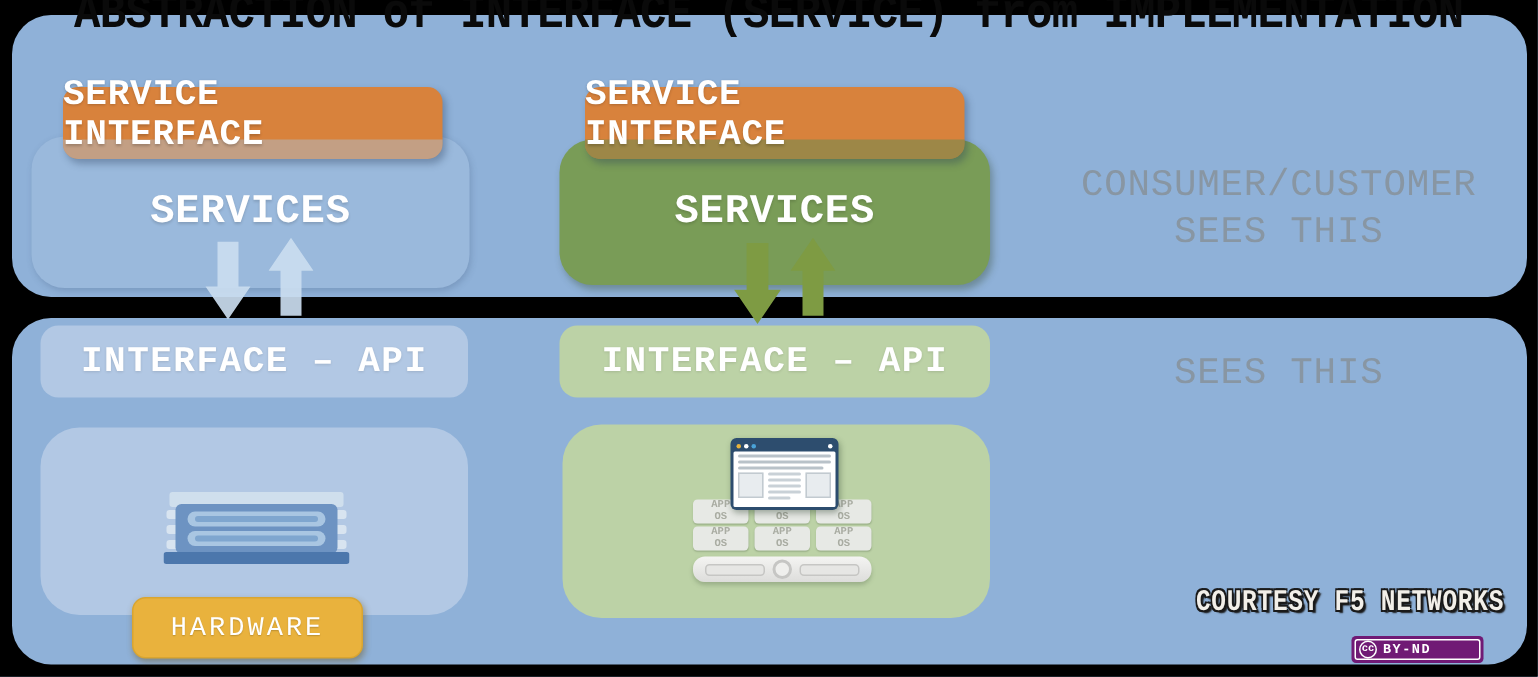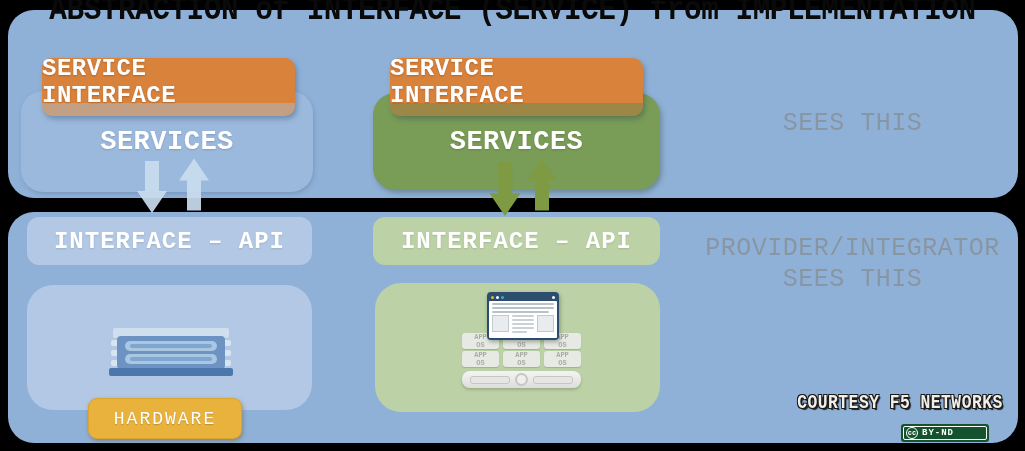--- a/index.html
+++ b/index.html
@@ -16,21 +16,21 @@
   
   .services-panel{position:absolute;border-radius:22px;}
   .services-panel.left{left:21px;top:91px;width:292px;height:101px;
     background:rgba(255,255,255,0.10);box-shadow:1px 2px 4px rgba(60,85,120,0.25);}
   .services-panel.right{left:373px;top:93px;width:287px;height:97px;
     background:var(--green);box-shadow:2px 3px 5px rgba(50,70,40,0.35);}
   .services-label{position:absolute;top:36px;left:0;width:100%;text-align:center;
     color:#fff;font-size:27px;font-weight:bold;letter-spacing:0.5px;
     text-shadow:0 1px 2px rgba(0,0,0,0.15);}
 
-  .service-interface{position:absolute;top:58px;width:253px;height:58px;border-radius:10px;
+  .service-interface{position:absolute;top:58px;width:253px;height:48px;border-radius:10px;
     background:var(--orange);box-shadow:2px 3px 5px rgba(40,60,90,0.35);
     display:flex;align-items:center;justify-content:center;}
   .service-interface.left{left:42px;}
   .service-interface.right{left:390px;}
   .service-interface .strip{position:absolute;left:0;bottom:0;width:100%;height:13px;
     border-radius:0 0 10px 10px;}
   .service-interface.left .strip{background:rgba(170,195,220,0.45);}
   .service-interface.right .strip{background:rgba(110,140,80,0.55);}
   .service-interface .si-label{position:relative;z-index:2;color:#fff;font-size:24px;
     font-weight:bold;letter-spacing:0.5px;padding-bottom:11px;
@@ -95,21 +95,21 @@
   .note{position:absolute;left:700px;width:305px;text-align:center;color:var(--faint-text);
     opacity:0.75;font-size:25px;line-height:31px;letter-spacing:0.5px;}
   .note.consumer{top:108px;}
   .note.provider{top:233px;}
 
   
   .courtesy{position:absolute;left:790px;top:393px;width:220px;text-align:center;
     color:#f2efe9;font-size:17px;font-weight:bold;letter-spacing:0.5px;
     transform:scale(0.96,1.18);transform-origin:center;white-space:nowrap;
     text-shadow:-1px -1px 0 #1a1a1a,1px -1px 0 #1a1a1a,-1px 1px 0 #1a1a1a,1px 1px 0 #1a1a1a,2px 2px 1px #1a1a1a;}
-  .cc-badge{position:absolute;left:901px;top:424px;width:88px;height:18px;background:#14532d;
+  .cc-badge{position:absolute;left:901px;top:424px;width:88px;height:18px;background:#701a75;
     border-radius:3px;box-sizing:border-box;padding:2px;}
   .cc-inner{height:100%;border:1px solid #fff;border-radius:2px;display:flex;align-items:center;
     gap:4px;padding:0 4px 0 2px;box-sizing:border-box;}
   .cc-circle{width:10px;height:10px;border:1px solid #fff;border-radius:50%;color:#fff;
     font-size:7px;line-height:10px;font-weight:bold;text-align:center;flex:0 0 auto;}
   .cc-text{color:#fff;font-size:9px;font-weight:bold;letter-spacing:1px;}
 </style>
 </head>
 <body>
 
@@ -213,24 +213,24 @@
             <div class="ln" style="width:70%"></div>
         </div>
         <div class="sq"></div>
       </div>
     </div>
   </div>
 
   <div class="impl-tag hardware">HARDWARE</div>
 
   <div class="note consumer">
+    <div>CONSUMER/CUSTOMER</div>
     <div>SEES THIS</div>
   </div>
   <div class="note provider">
-    <div>PROVIDER/INTEGRATOR</div>
     <div>SEES THIS</div>
   </div>
 
   <div class="courtesy">COURTESY F5 NETWORKS</div>
   <div class="cc-badge">
     <div class="cc-inner">
       <span class="cc-circle">cc</span>
       <span class="cc-text">BY-ND</span>
     </div>
   </div>

